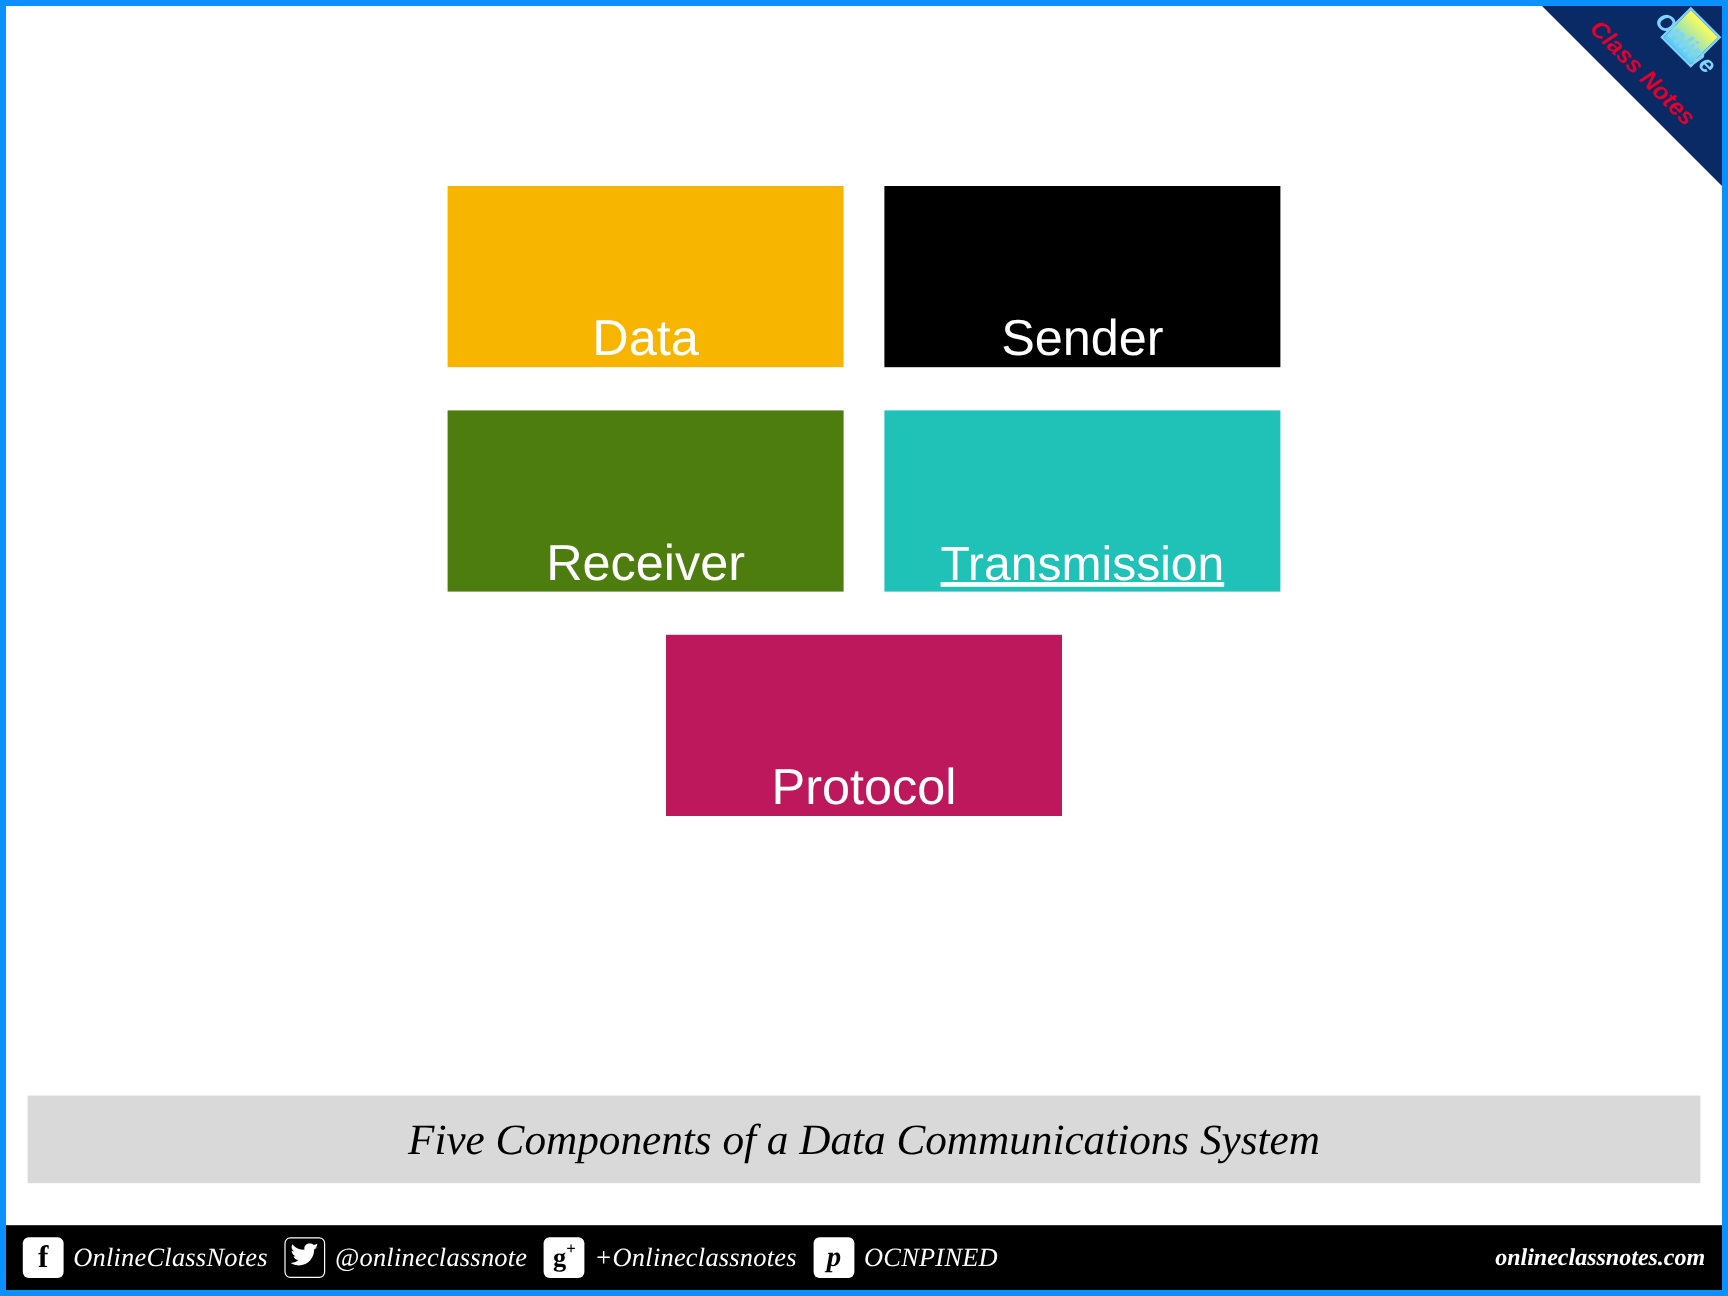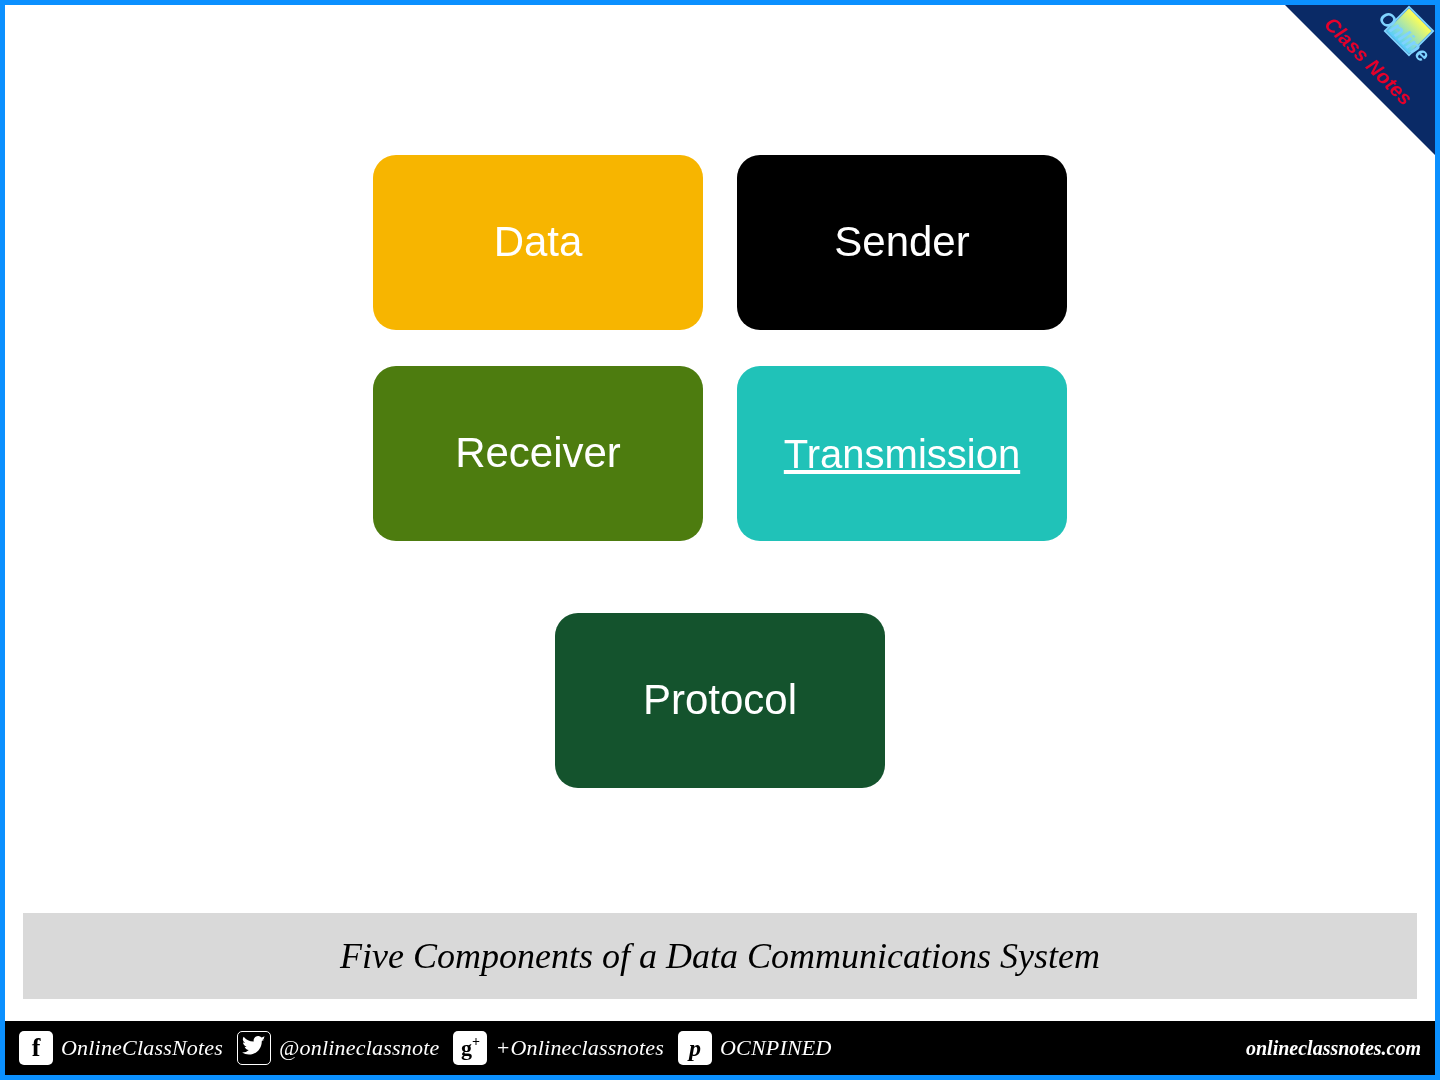--- a/index.html
+++ b/index.html
@@ -39,38 +39,37 @@
     background: linear-gradient(#ff5,#5cf);
   }
   
   .tiles {
     position:absolute;
     top:150px; left:0; right:0;
     display:flex; flex-direction:column; align-items:center;
   }
   .row { display:flex; gap:34px; margin-bottom:36px; }
   .tile {
-    width: 330px; height: 175px;
-    display:flex; align-items:center; justify-content:center;
+    width: 330px; height: 151px;
+    display:flex; align-items:flex-end; justify-content:center;
     color:#fff; font-size:42px; text-align:center;
     line-height:1.15;
     font-weight:400;
-    border-radius:23px;
   }
   .tile.big2 { font-size:40px;text-decoration:underline; }
   .c-data    { background:#f7b500; }
   .c-sender  { background:#000000; }
   .c-receiver{ background:#4d7c0f; }
   .c-medium  { background:#20c2b8; }
-  .c-protocol{ background:#14532d;margin-top:36px; }
+  .c-protocol{ background:#be185d; }
   
   .caption {
     position:absolute;
     left:18px; right:18px;
-    top:908px; height:86px;
+    top:908px; height:73px;
     background:#d9d9d9;
     display:flex; align-items:center; justify-content:center;
     font-family: "Times New Roman", serif;
     font-style: italic;
     font-size:36px;
     color:#000;
     text-align:right;
   }
   
   .footer {

